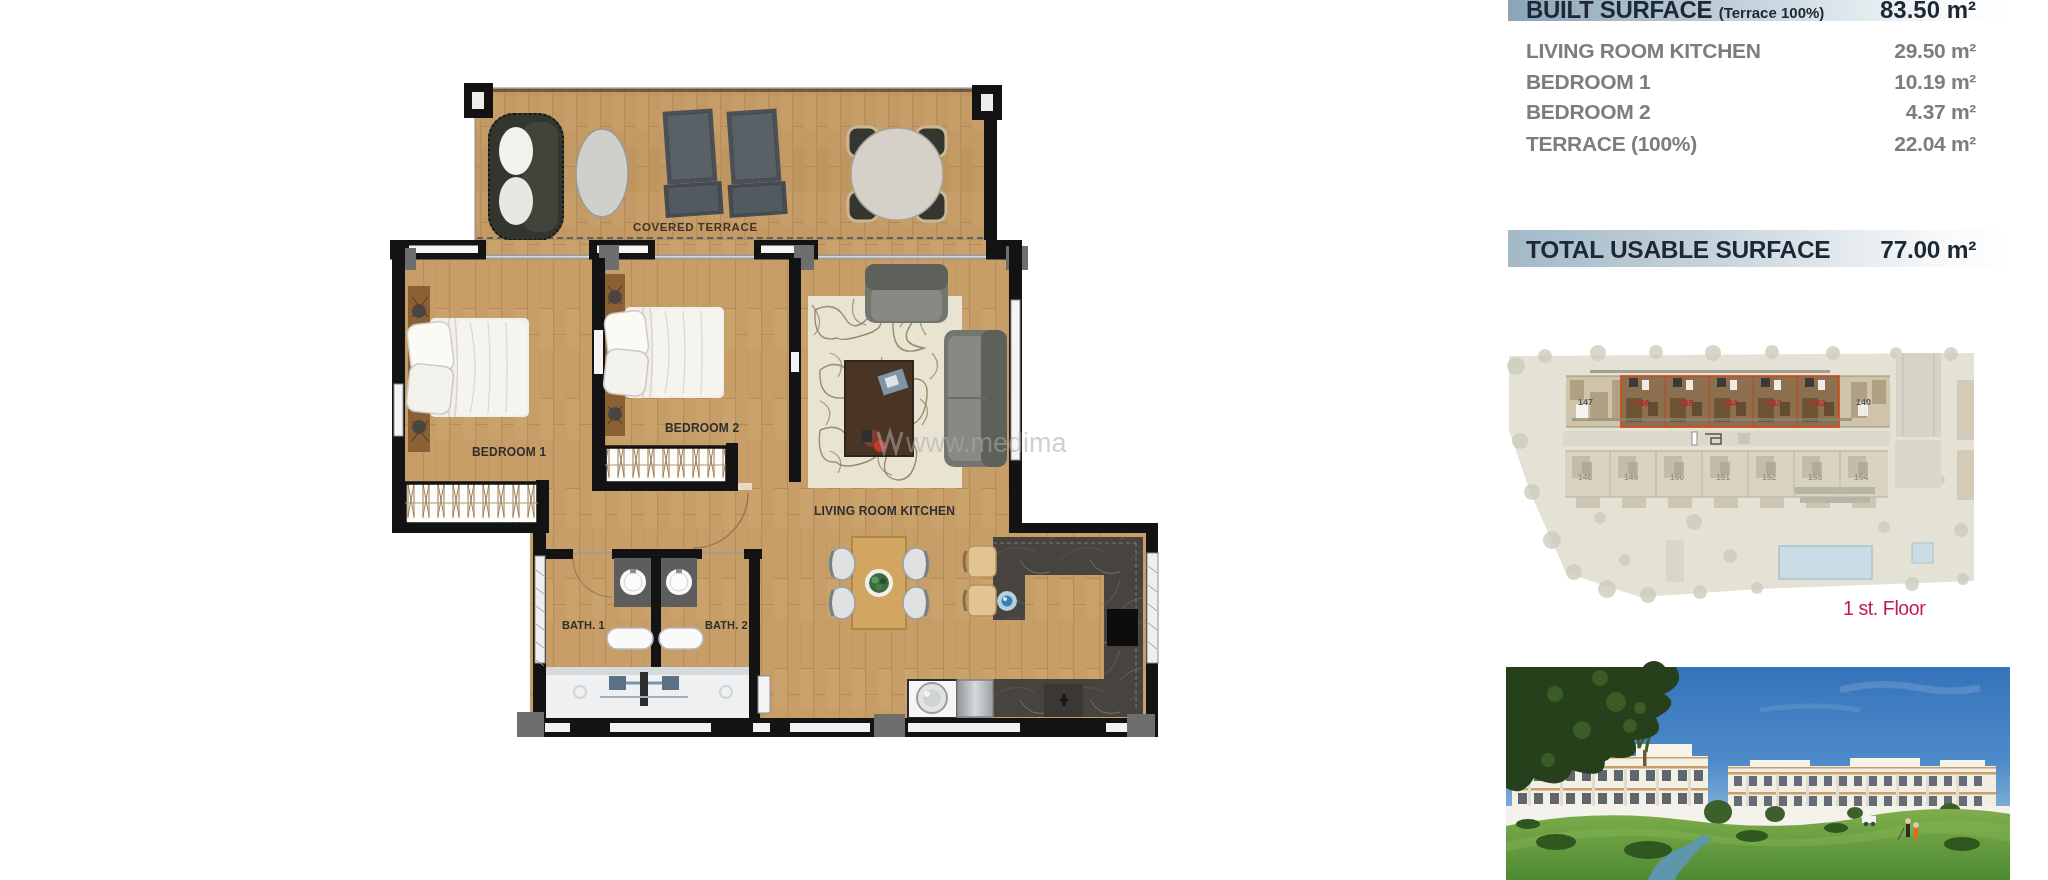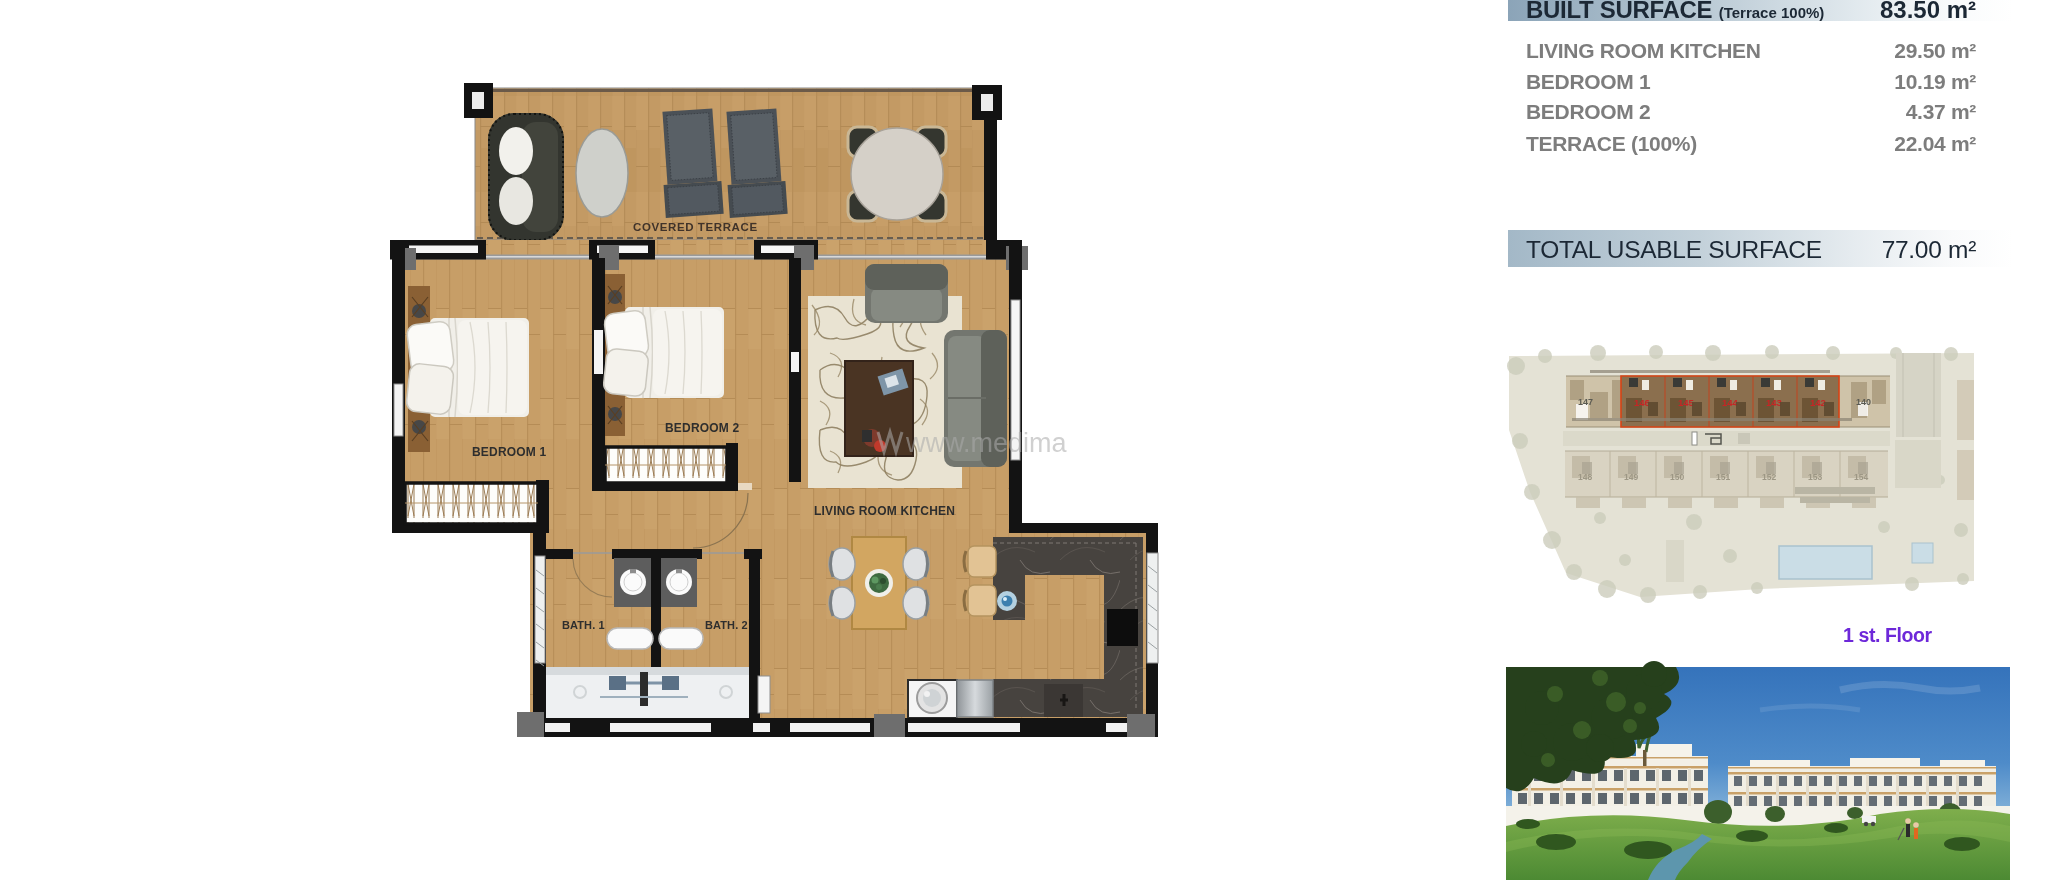--- a/index.html
+++ b/index.html
@@ -768,15 +768,15 @@
 </div>
 
 <div class="abs" style="left:1526px;top:39px;width:450px;font-weight:bold;font-size:21px;letter-spacing:-.3px;color:#7d7d7d">
 <div style="height:30.7px;position:relative">LIVING ROOM KITCHEN<span style="position:absolute;right:0">29.50 m²</span></div>
 <div style="height:30.7px;position:relative">BEDROOM 1<span style="position:absolute;right:0">10.19 m²</span></div>
 <div style="height:31.7px;position:relative">BEDROOM 2<span style="position:absolute;right:0">4.37 m²</span></div>
 <div style="height:31px;position:relative">TERRACE (100%)<span style="position:absolute;right:0">22.04 m²</span></div>
 </div>
 
 <div class="abs" style="left:1508px;top:230px;width:505px;height:37px;background:linear-gradient(90deg,#a3b8c7 0%,#c3d1da 38%,#e5ebef 68%,#f9fafb 88%,#fff 100%)"></div>
-<div class="abs" style="left:1526px;top:236px;width:450px;color:#1c2835;font-weight:normal;font-size:24.5px;letter-spacing:-.3px;white-space:nowrap">TOTAL USABLE SURFACE<span style="position:absolute;right:0">77.00 m²</span></div>
-
-<div class="abs" style="left:1843px;top:624px;font-size:19.5px;letter-spacing:-.4px;font-weight:bold;color:#6d28d9">1 st. Floor</div>
+<div class="abs" style="left:1526px;top:236px;width:450px;color:#1c2835;font-weight:bold;font-size:24.5px;letter-spacing:-.3px;white-space:nowrap">TOTAL USABLE SURFACE<span style="position:absolute;right:0">77.00 m²</span></div>
+
+<div class="abs" style="left:1843px;top:597px;font-size:19.5px;letter-spacing:-.4px;font-weight:normal;color:#be185d">1 st. Floor</div>
 
 </body></html>

